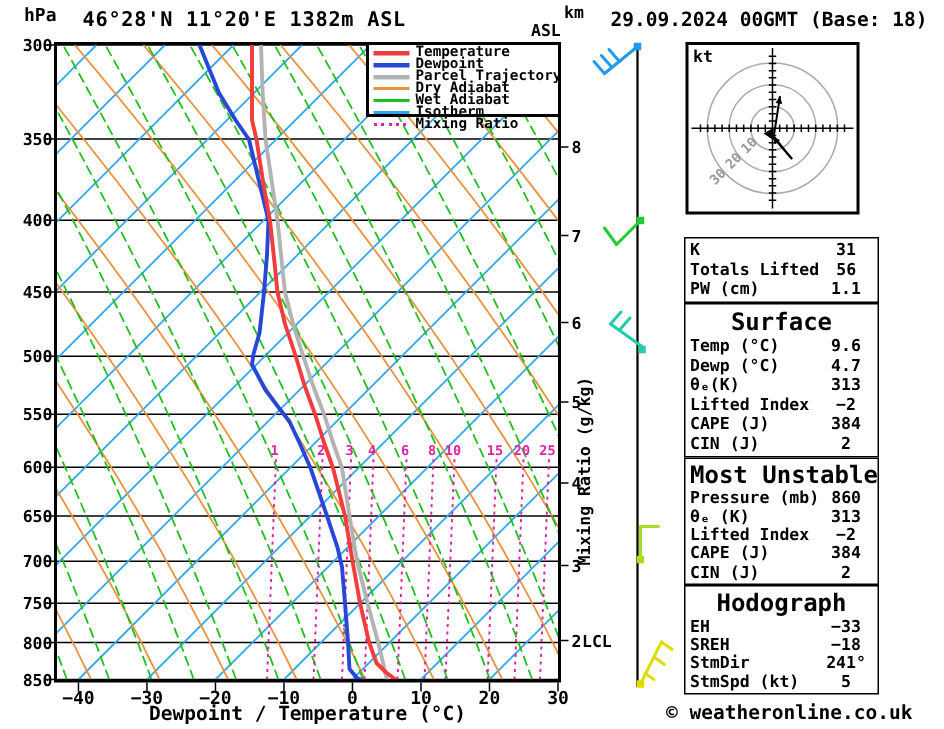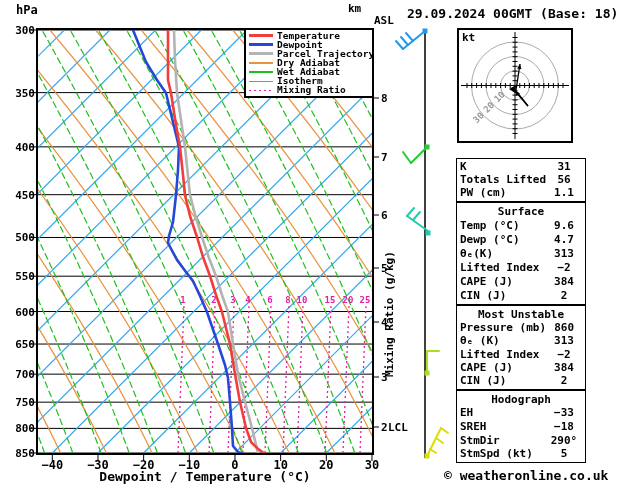--- a/index.html
+++ b/index.html
@@ -2,40 +2,40 @@
 <html><head>
 <meta charset="utf-8">
 <style>
   html,body{margin:0;padding:0;background:#fff;}
   body{font-family:"DejaVu Sans Mono",monospace;font-weight:bold;color:#000;}
   #root{position:relative;width:629px;height:486px;background:#fff;overflow:hidden;}
   .abs{position:absolute;}
   #chart-svg{position:absolute;left:0;top:0;}
   #hpa-label{left:16px;top:3px;font-size:12px;}
   #station-title{left:55px;top:5px;font-size:13.5px;letter-spacing:.5px;white-space:pre;}
-  #km-label{left:348px;top:2px;font-size:11px;}
-  #asl-label{left:374px;top:14px;font-size:11px;}
+  #km-label{left:376px;top:2px;font-size:11px;}
+  #asl-label{left:354px;top:14px;font-size:11px;}
   #datetime{left:407px;top:6px;font-size:13px;white-space:pre;}
-  #legend{left:244px;top:30px;width:128px;height:68px;background:#fff;border-left:2px solid #000;
+  #legend{left:244px;top:30px;width:128px;height:48px;background:#fff;border-left:2px solid #000;
           border-bottom:2px solid #000;display:flex;flex-direction:column;justify-content:space-around;
           padding:1px 0 1px 3px;box-sizing:border-box;z-index:5;}
   .legend-row{display:flex;align-items:center;gap:4px;height:8px;}
   .sw{width:24px;flex:0 0 24px;height:2px;}
   .legend-label{font-size:9.5px;line-height:8px;white-space:pre;}
   #mix-axis-label{left:383px;top:213px;height:164px;writing-mode:vertical-rl;transform:rotate(180deg);
                   font-size:11px;white-space:pre;}
   #xaxis-label{left:60px;top:469px;width:290px;text-align:center;font-size:13px;white-space:pre;}
   #hodo{left:457px;top:28px;width:116px;height:115px;border:2px solid #000;box-sizing:border-box;background:#fff;}
   #kt-label{position:absolute;left:3px;top:1px;font-size:11px;}
   .tbox{position:absolute;left:456px;width:130px;border:1px solid #000;background:#fff;box-sizing:border-box;
         display:flex;flex-direction:column;justify-content:space-around;padding:1px 3px;}
   .trow{display:flex;font-size:11px;line-height:12px;white-space:pre;}
   .tlabel{flex:1;}
   .tval{flex:0 0 36px;text-align:center;}
-  .ttitle{text-align:center;font-size:11px;white-space:pre;}
+  .ttitle{text-align:center;font-size:16px;white-space:pre;}
   #copyright{left:444px;top:468px;font-size:13px;white-space:pre;text-align:right;}
 </style>
 </head>
 <body>
 
 <div id="root">
   <svg id="chart-svg" width="450" height="486">
       <defs>
         <clipPath id="plotclip">
           <rect x="38" y="30" width="334" height="423"></rect>
@@ -236,20 +236,21 @@
       <g>
         <line x1="427" y1="456" x2="441" y2="428" stroke="#dddd00" stroke-width="2" stroke-linecap="round"></line>
         <line x1="441" y1="428" x2="448" y2="433" stroke="#dddd00" stroke-width="2" stroke-linecap="round"></line>
         <line x1="436" y1="438" x2="443" y2="443" stroke="#dddd00" stroke-width="2" stroke-linecap="round"></line>
         <line x1="430" y1="449" x2="436" y2="453" stroke="#dddd00" stroke-width="2" stroke-linecap="round"></line>
         <rect x="424.5" y="453.5" width="5" height="5" fill="#dddd00"></rect>
       </g>
     </svg>
 
   <div class="abs" id="hpa-label">hPa</div>
+  <div class="abs" id="station-title">46°28'N 11°20'E 1382m ASL</div>
   <div class="abs" id="km-label">km</div>
   <div class="abs" id="asl-label">ASL</div>
   <div class="abs" id="datetime">29.09.2024 00GMT (Base: 18)</div>
 
   <div class="abs" id="legend">
     <div class="legend-row">
         <span class="sw" style="height: 3px; background: rgb(242, 61, 61);"></span>
         <span class="legend-label">Temperature</span>
       </div>
     <div class="legend-row">
@@ -361,19 +362,19 @@
         <div class="trow"><span class="tlabel">Pressure (mb)</span><span class="tval">860</span></div>
         <div class="trow"><span class="tlabel">θₑ (K)</span><span class="tval">313</span></div>
         <div class="trow"><span class="tlabel">Lifted Index</span><span class="tval">−2</span></div>
         <div class="trow"><span class="tlabel">CAPE (J)</span><span class="tval">384</span></div>
         <div class="trow"><span class="tlabel">CIN (J)</span><span class="tval">2</span></div>
       </div>
       <div class="tbox" style="top: 390px; height: 73px;">
         <div class="ttitle">Hodograph</div>
         <div class="trow"><span class="tlabel">EH</span><span class="tval">−33</span></div>
         <div class="trow"><span class="tlabel">SREH</span><span class="tval">−18</span></div>
-        <div class="trow"><span class="tlabel">StmDir</span><span class="tval">290°</span></div>
+        <div class="trow"><span class="tlabel">StmDir</span><span class="tval">241°</span></div>
         <div class="trow"><span class="tlabel">StmSpd (kt)</span><span class="tval">5</span></div>
       </div>
     </div>
 
   <div class="abs" id="copyright">© weatheronline.co.uk</div>
 </div>
 
 </body></html>

